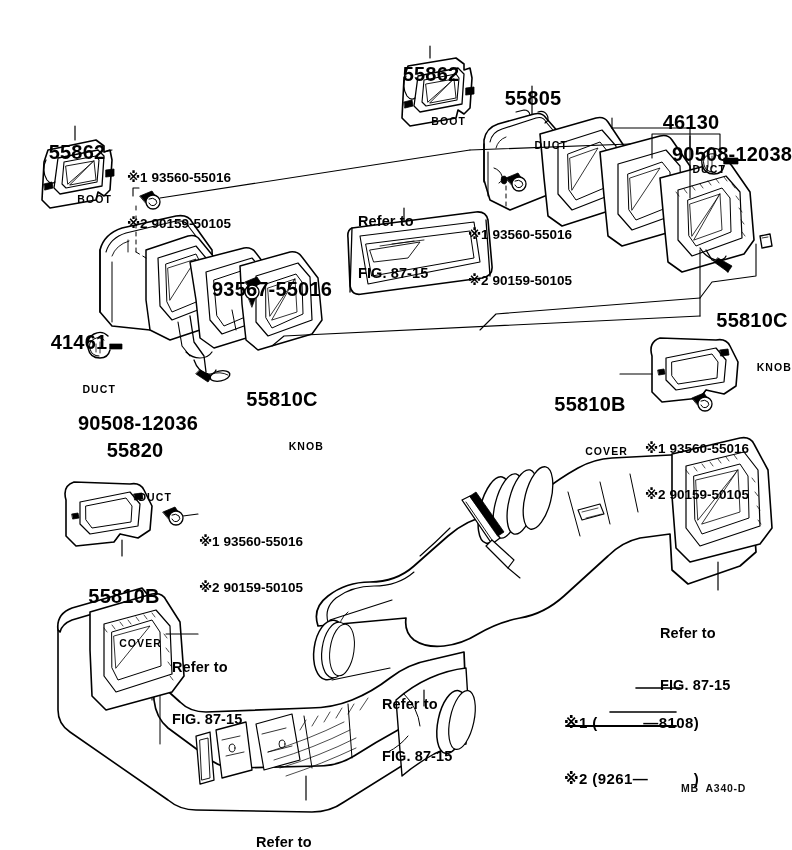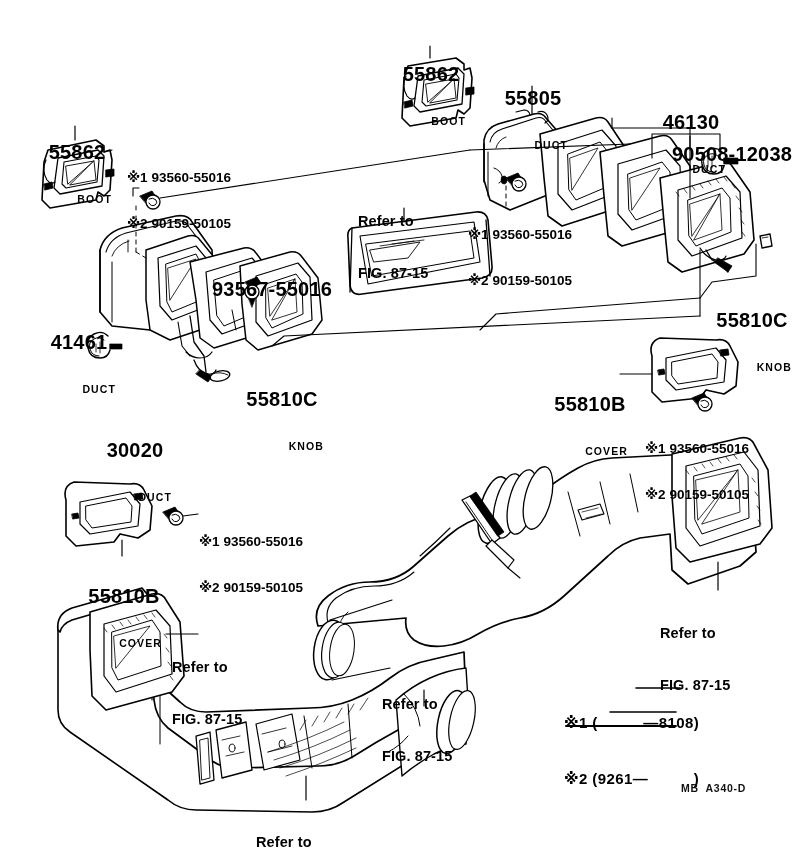--- a/index.html
+++ b/index.html
@@ -375,23 +375,26 @@
 <div class="lbl ctr" style="left:42px;top:300px;width:74px;">
   <div class="pn">41461</div>
   <div class="sub">DUCT</div>
 </div>
 
 <div class="lbl ctr" style="left:240px;top:357px;width:84px;">
   <div class="pn">55810C</div>
   <div class="sub">KNOB</div>
 </div>
 
+<div class="lbl" style="left:78px;top:381px;">
+  <div class="pn">90508-12036</div>
+</div>
 
 <div class="lbl ctr" style="left:98px;top:408px;width:74px;">
-  <div class="pn">30020</div>
+  <div class="pn">55820</div>
   <div class="sub">DUCT</div>
 </div>
 
 <div class="lbl ctr" style="left:396px;top:32px;width:70px;">
   <div class="pn">55862</div>
   <div class="sub">BOOT</div>
 </div>
 
 <div class="lbl ctr" style="left:498px;top:56px;width:70px;">
   <div class="pn">55805</div>

